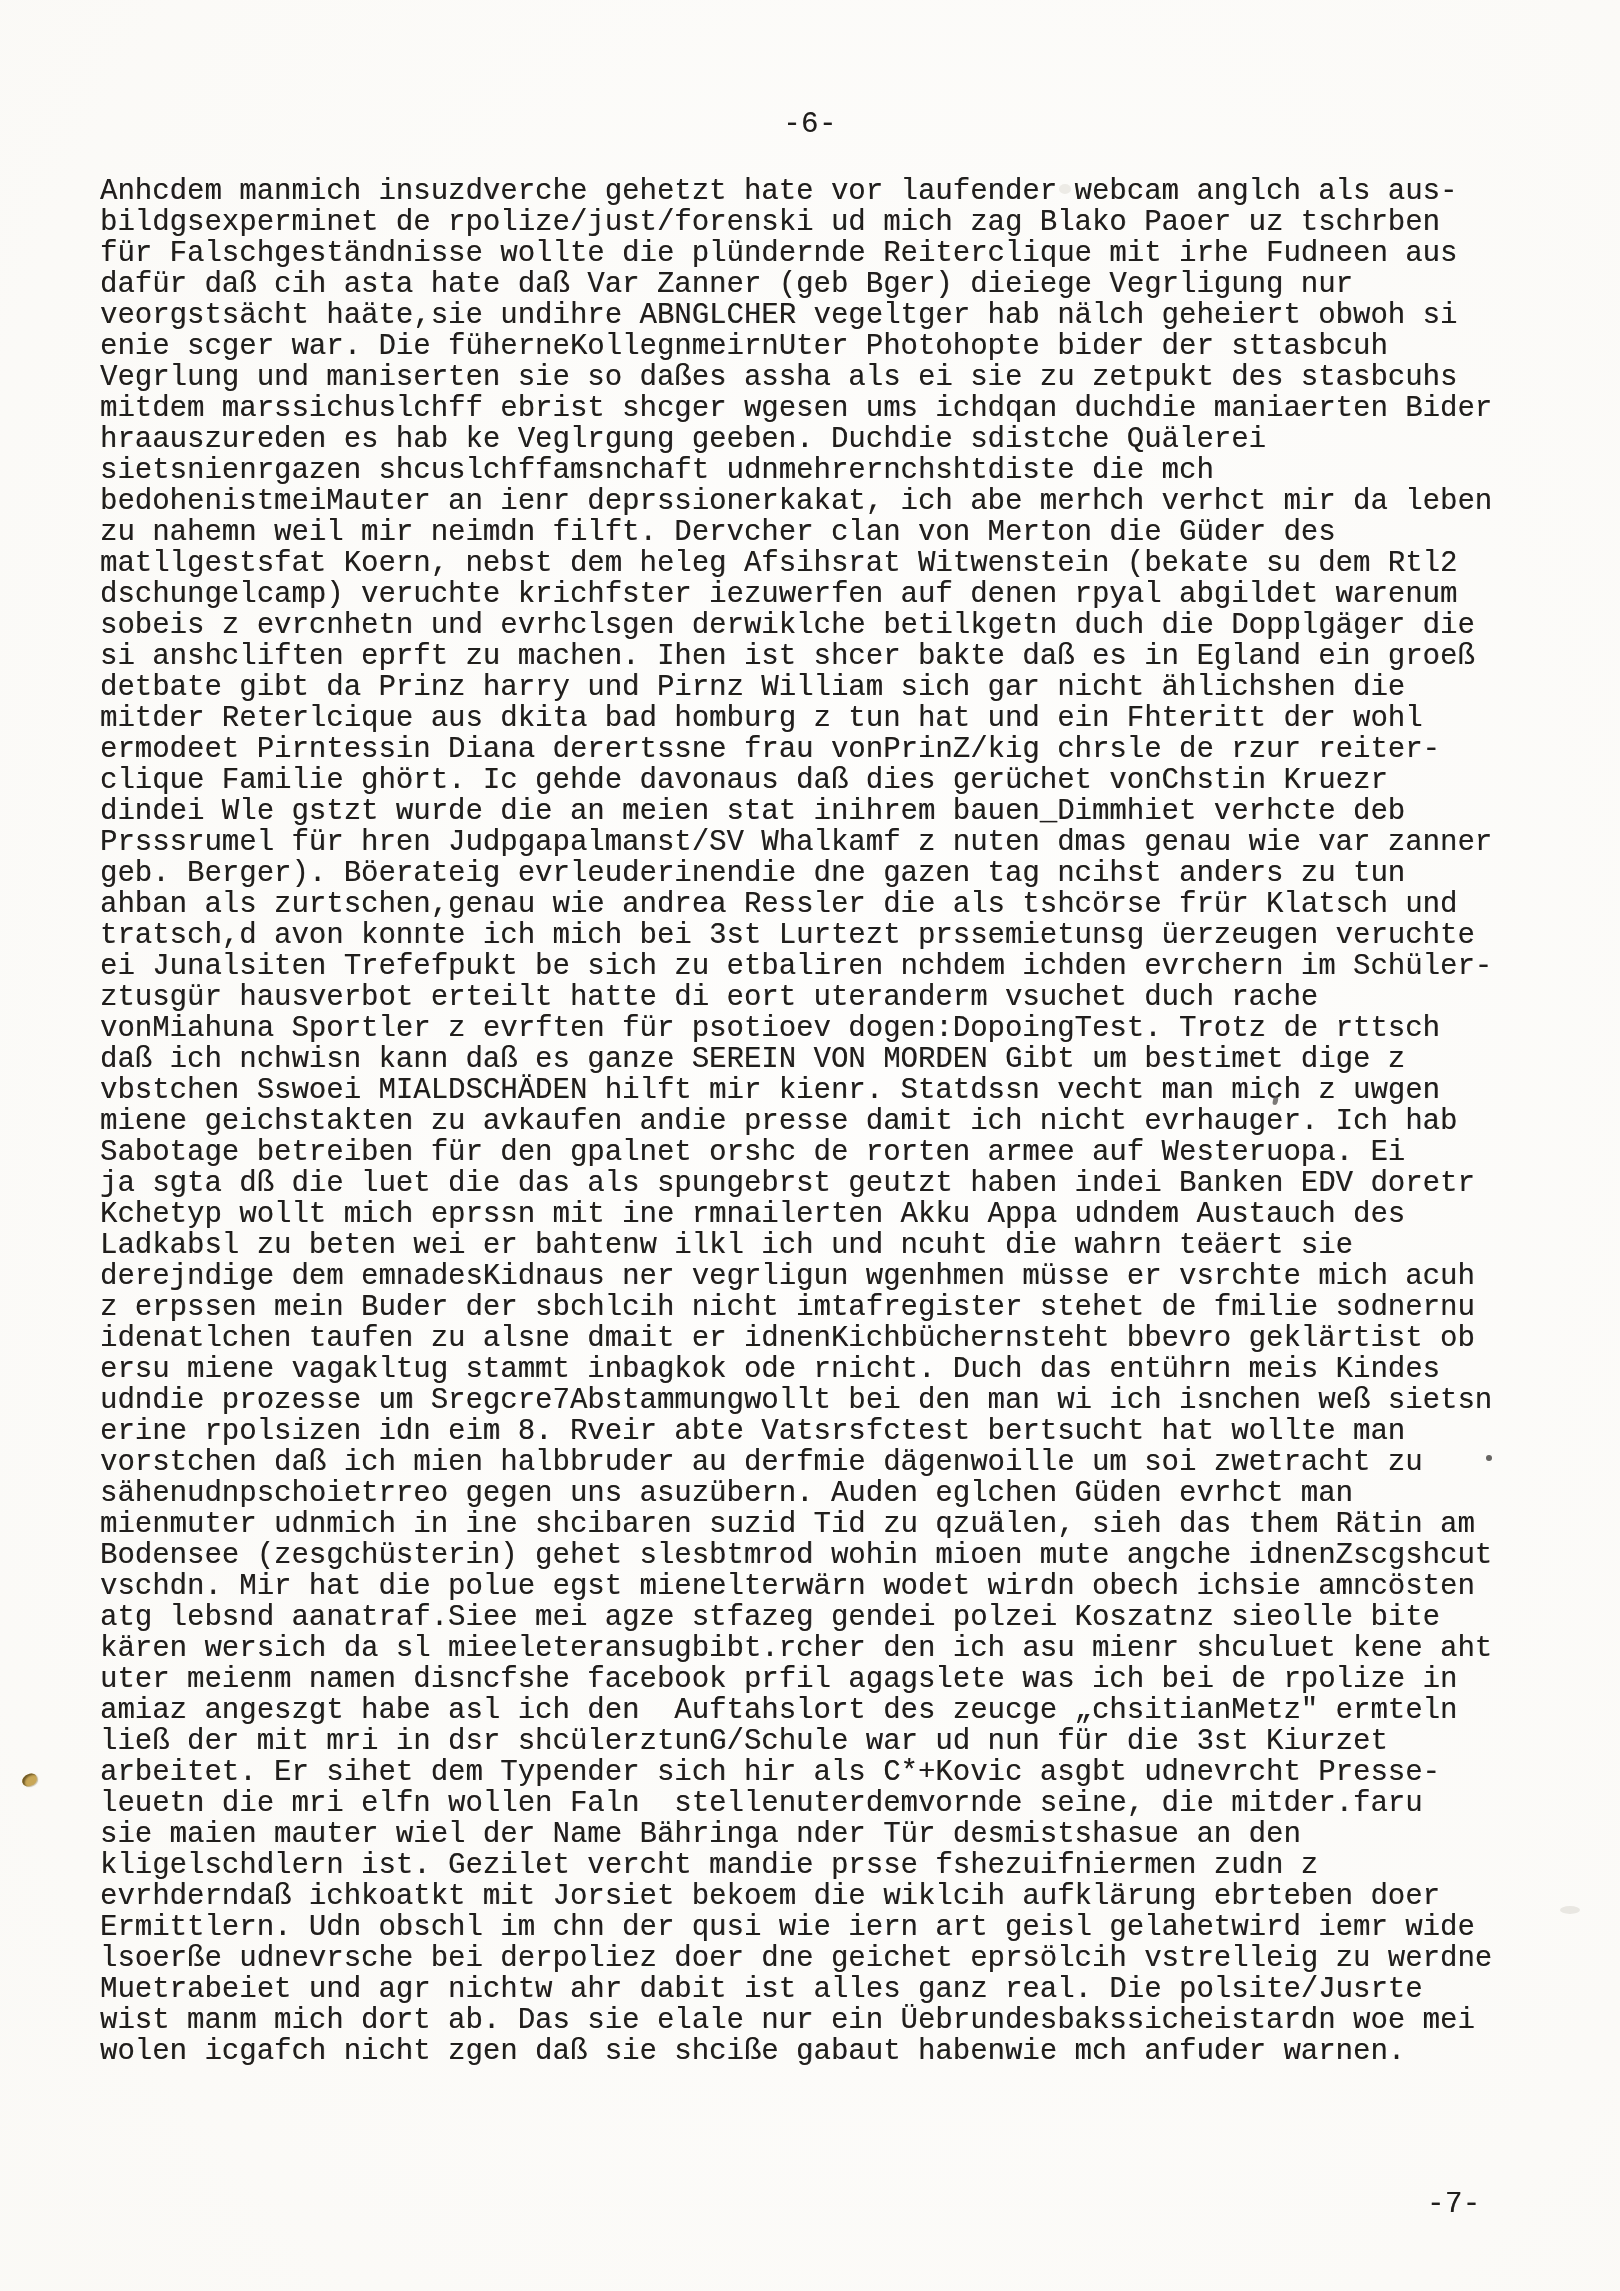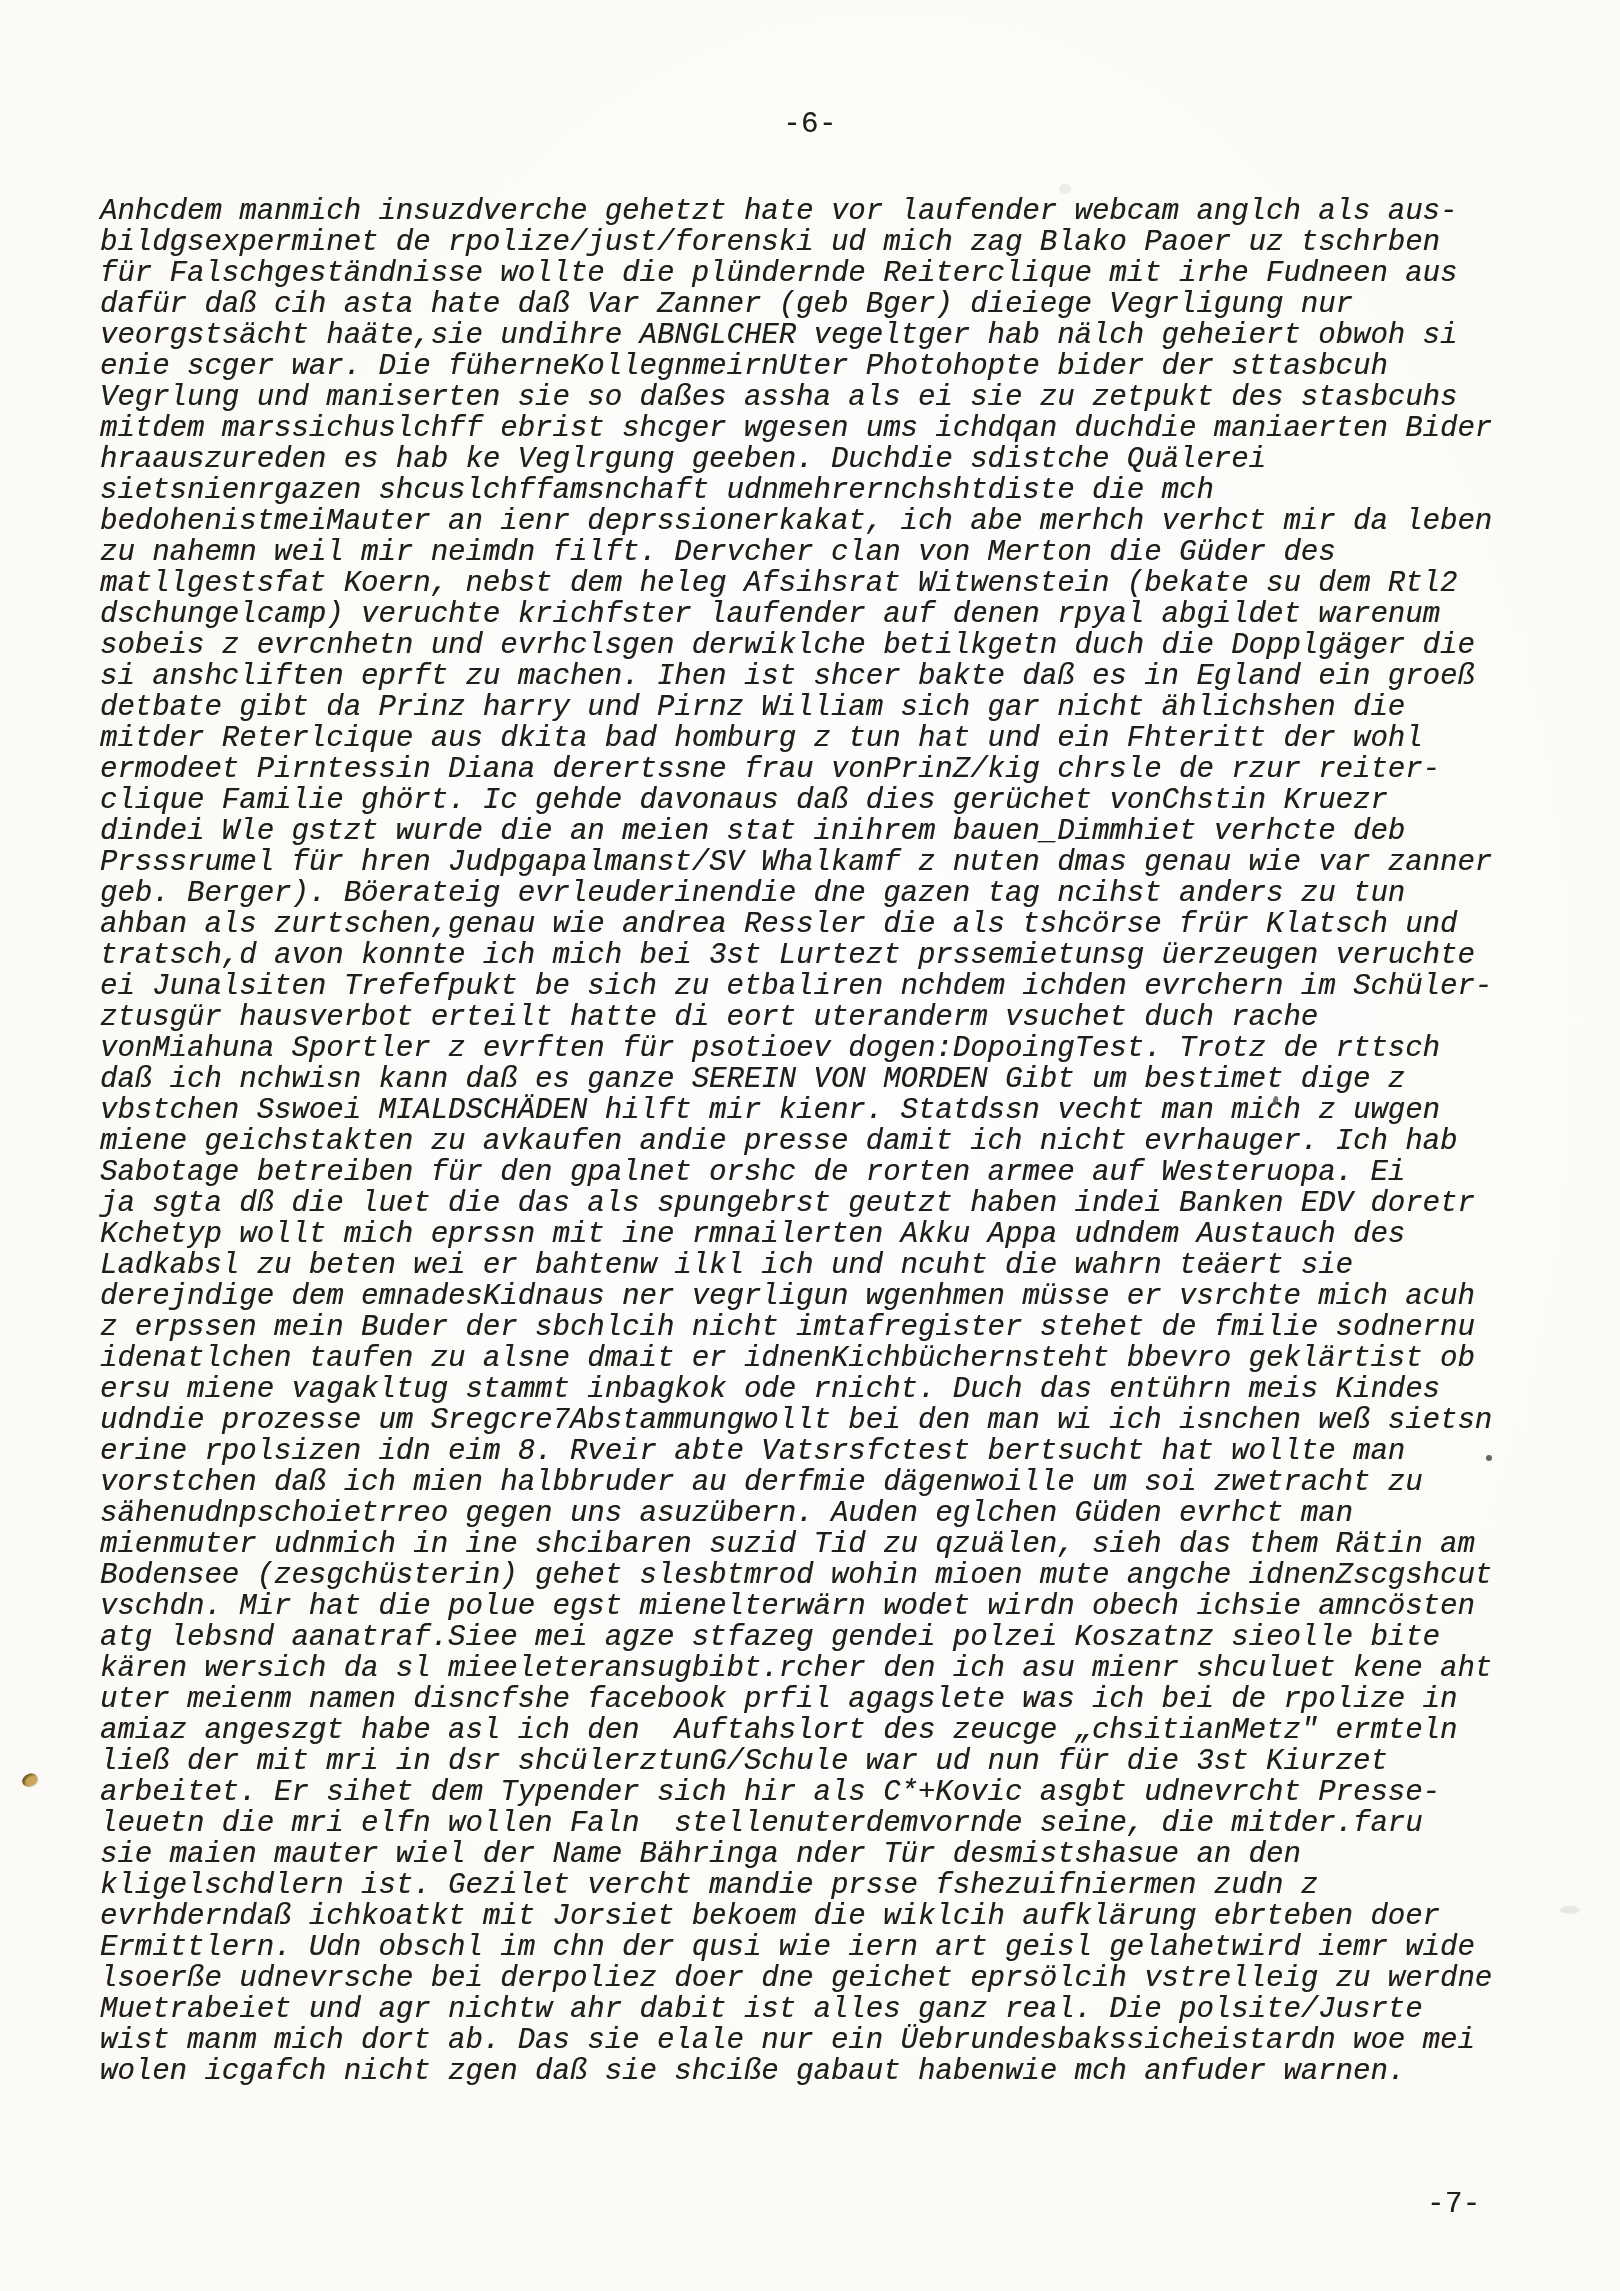--- a/index.html
+++ b/index.html
@@ -27,24 +27,23 @@
     top: 108px;
     left: 0;
     width: 100%;
     text-align: center;
     font-size: 29px;
     letter-spacing: 0.5px;
     text-shadow: 0.3px 0.3px 0.4px rgba(32,30,28,0.55);
   }
   .text-block {
     position: absolute;
-    top: 196px;
+    top: 176px;
     left: 100px;
     width: 1431px;
-    font-style: italic;
   }
   .text-line {
     height: 31px;
     line-height: 31px;
     font-size: 29px;
     white-space: pre;
     letter-spacing: 0px;
     text-shadow: 0.3px 0.3px 0.4px rgba(32,30,28,0.55);
   }
   .pg-bottom {
@@ -120,21 +119,21 @@
       <div class="text-line">dafür daß cih asta hate daß Var Zanner (geb Bger) dieiege Vegrligung nur</div>
       <div class="text-line">veorgstsächt haäte,sie undihre ABNGLCHER vegeltger hab nälch geheiert obwoh si</div>
       <div class="text-line">enie scger war. Die füherneKollegnmeirnUter Photohopte bider der sttasbcuh</div>
       <div class="text-line">Vegrlung und maniserten sie so daßes assha als ei sie zu zetpukt des stasbcuhs</div>
       <div class="text-line">mitdem marssichuslchff ebrist shcger wgesen ums ichdqan duchdie maniaerten Bider</div>
       <div class="text-line">hraauszureden es hab ke Veglrgung geeben. Duchdie sdistche Quälerei</div>
       <div class="text-line">sietsnienrgazen shcuslchffamsnchaft udnmehrernchshtdiste die mch</div>
       <div class="text-line">bedohenistmeiMauter an ienr deprssionerkakat, ich abe merhch verhct mir da leben</div>
       <div class="text-line">zu nahemn weil mir neimdn filft. Dervcher clan von Merton die Güder des</div>
       <div class="text-line">matllgestsfat Koern, nebst dem heleg Afsihsrat Witwenstein (bekate su dem Rtl2</div>
-      <div class="text-line">dschungelcamp) veruchte krichfster laufender auf denen rpyal abgildet warenum</div>
+      <div class="text-line">dschungelcamp) veruchte krichfster iezuwerfen auf denen rpyal abgildet warenum</div>
       <div class="text-line">sobeis z evrcnhetn und evrhclsgen derwiklche betilkgetn duch die Dopplgäger die</div>
       <div class="text-line">si anshcliften eprft zu machen. Ihen ist shcer bakte daß es in Egland ein groeß</div>
       <div class="text-line">detbate gibt da Prinz harry und Pirnz William sich gar nicht ählichshen die</div>
       <div class="text-line">mitder Reterlcique aus dkita bad homburg z tun hat und ein Fhteritt der wohl</div>
       <div class="text-line">ermodeet Pirntessin Diana derertssne frau vonPrinZ/kig chrsle de rzur reiter-</div>
       <div class="text-line">clique Familie ghört. Ic gehde davonaus daß dies gerüchet vonChstin Kruezr</div>
       <div class="text-line">dindei Wle gstzt wurde die an meien stat inihrem bauen_Dimmhiet verhcte deb</div>
       <div class="text-line">Prsssrumel für hren Judpgapalmanst/SV Whalkamf z nuten dmas genau wie var zanner</div>
       <div class="text-line">geb. Berger). Böerateig evrleuderinendie dne gazen tag ncihst anders zu tun</div>
       <div class="text-line">ahban als zurtschen,genau wie andrea Ressler die als tshcörse frür Klatsch und</div>

